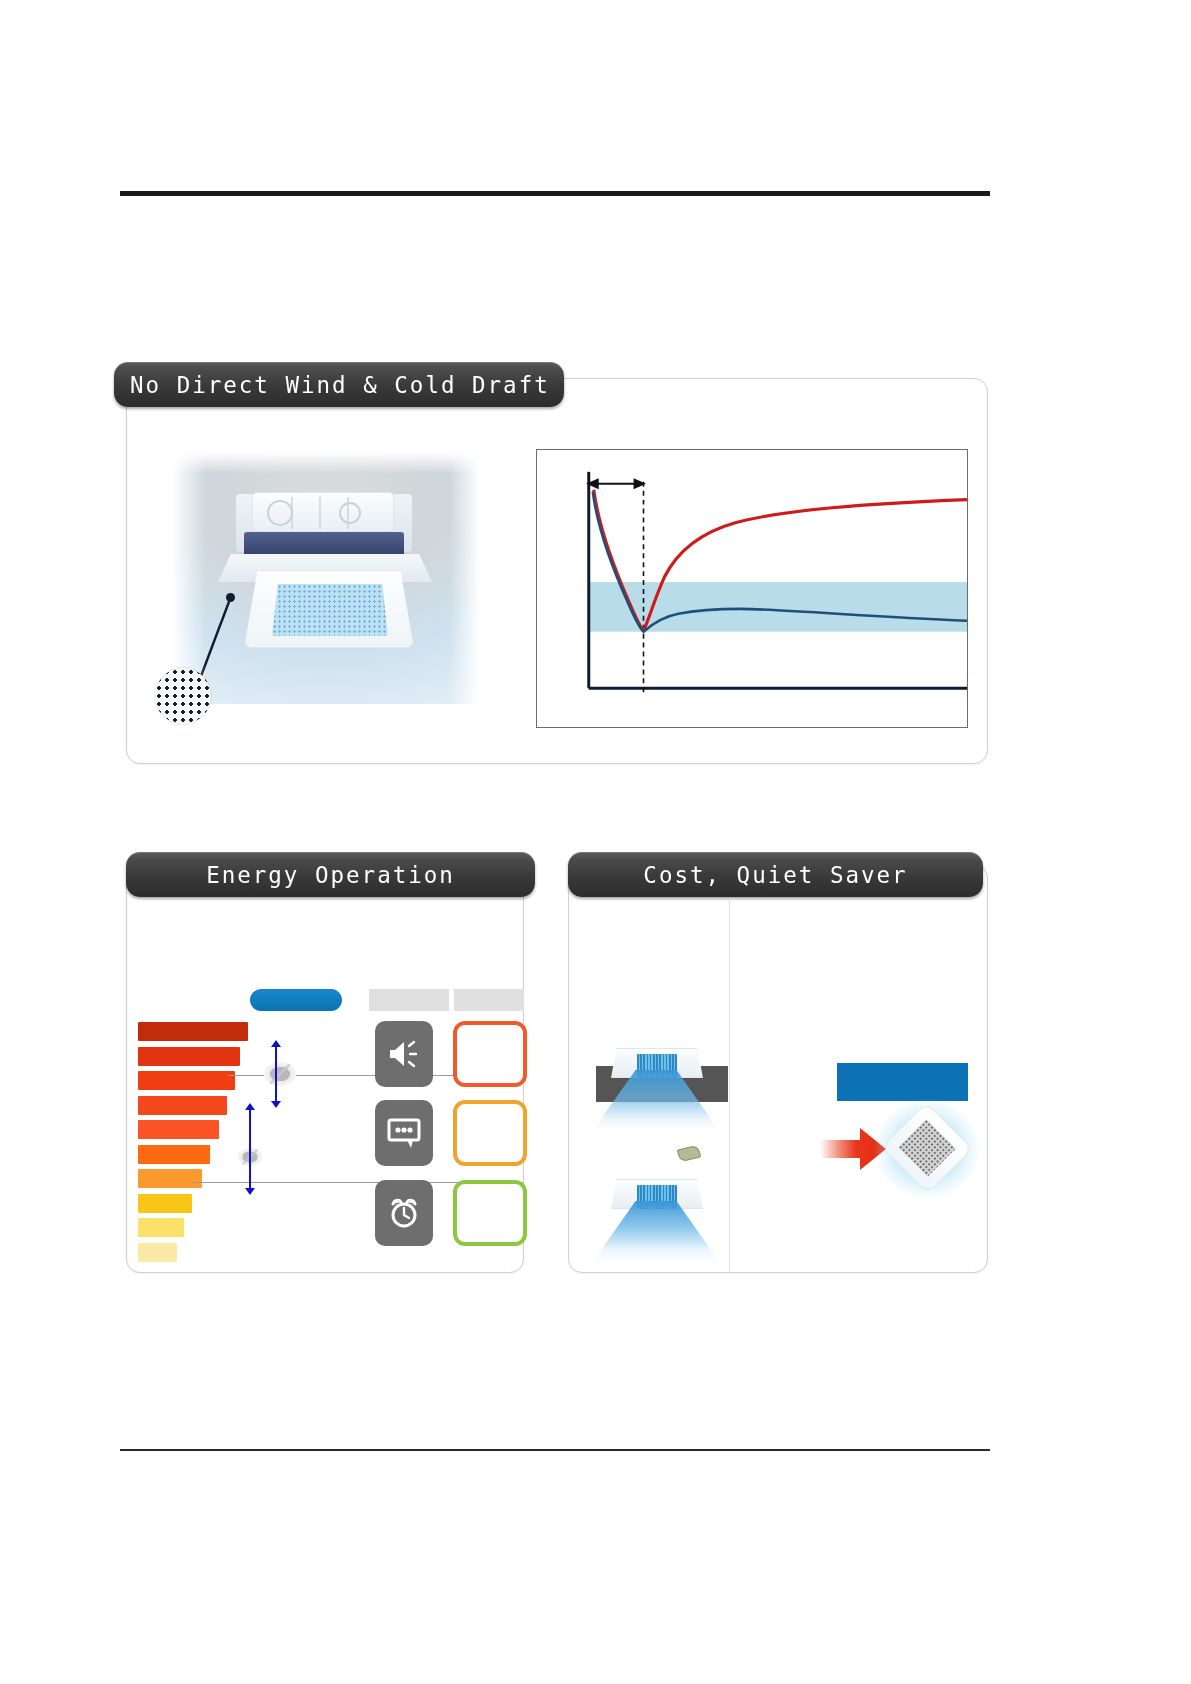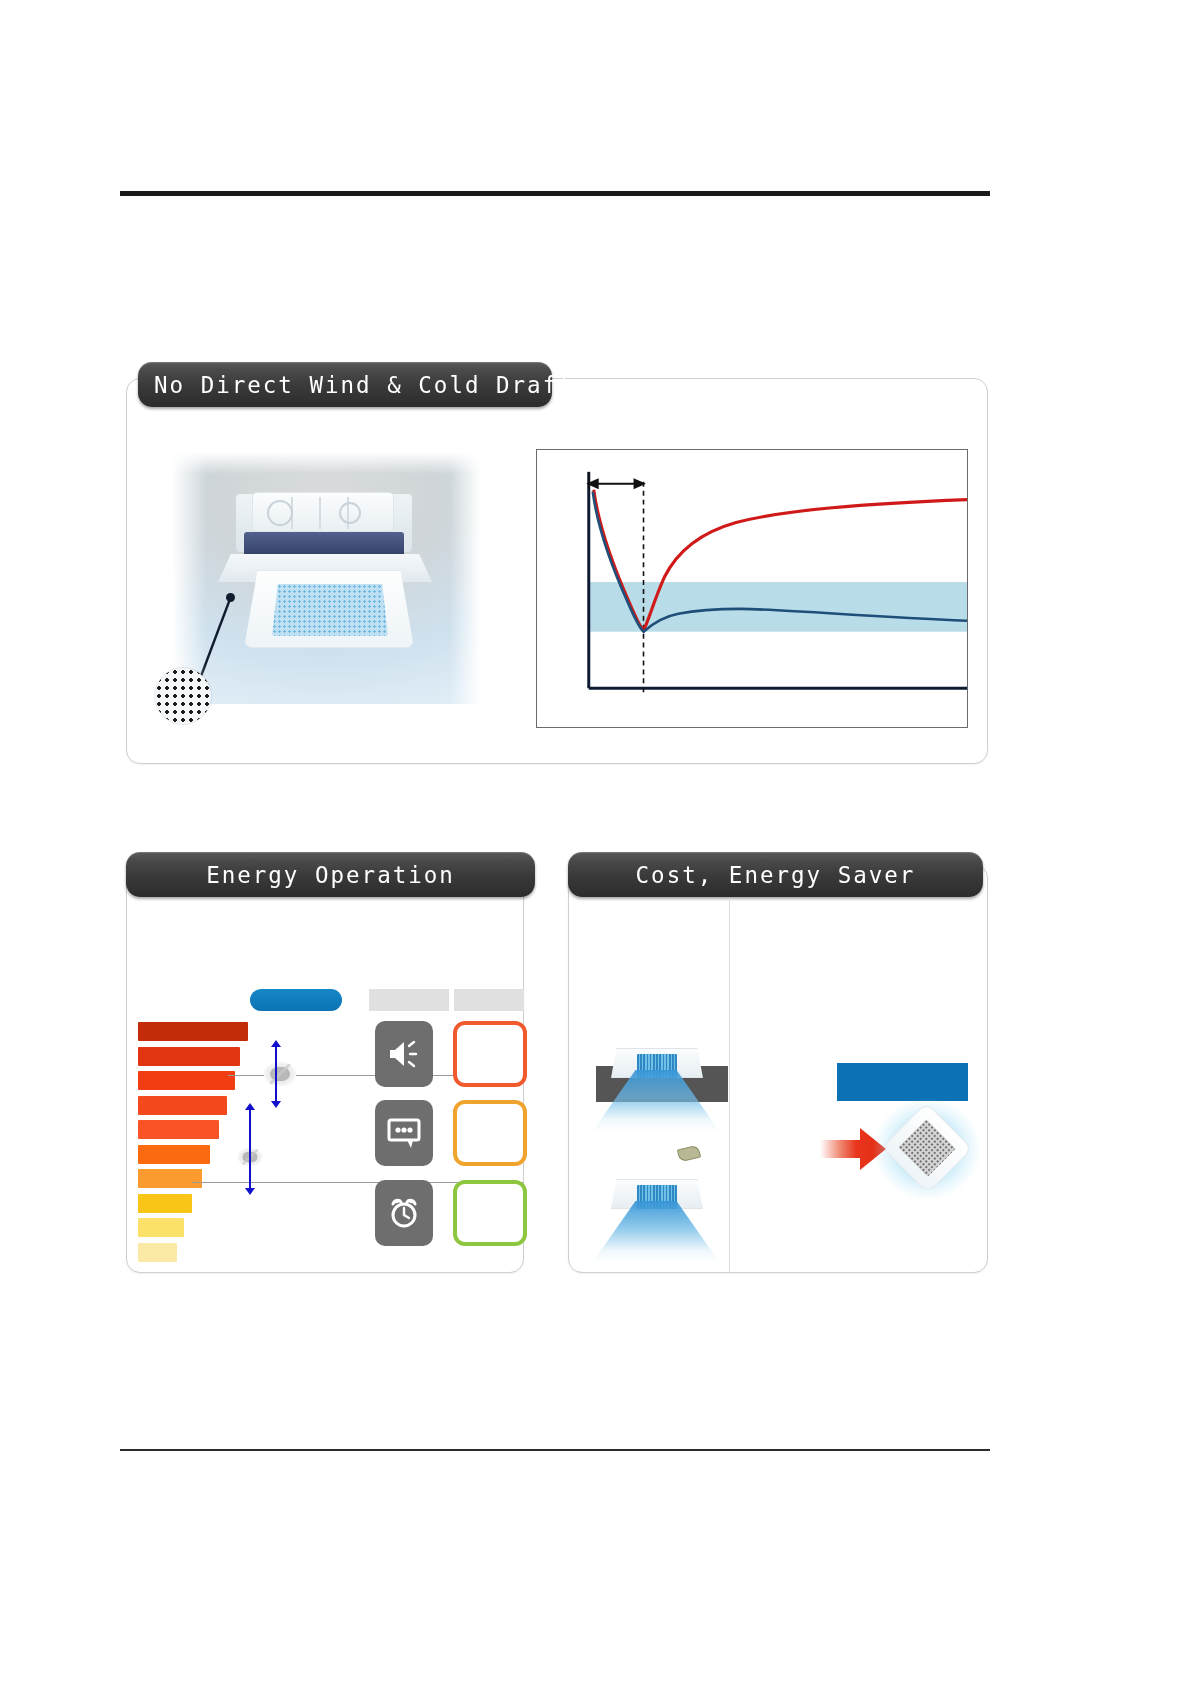--- a/index.html
+++ b/index.html
@@ -43,21 +43,21 @@
     letter-spacing:2px;
     display:flex;
     align-items:center;
     white-space:nowrap;
   }
   .pill.left-text{ padding-left:16px; }
   .pill.center-text{ justify-content:center; }
 
   
   #panel1{ left:126px; top:378px; width:862px; height:386px; }
-  #pill1{ left:138px; top:362px; width:414px; }
+  #pill1{ left:114px; top:362px; width:450px; }
 
   .p1-photo{
     position:absolute; left:172px; top:452px; width:308px; height:252px;
     background:
       radial-gradient(120% 100% at 50% 18%, #d9dcdd 0%, #cfd5d8 30%, #cfe1ee 62%, #e8f3fb 100%);
     overflow:hidden;
   }
   .p1-photo .fade-l{
     position:absolute; left:0; top:0; width:34px; height:100%;
     background:linear-gradient(to right,#ffffff,rgba(255,255,255,0));
@@ -379,21 +379,21 @@
     <circle cx="18" cy="19" r="11" fill="none" stroke="#ffffff" stroke-width="3"></circle>
     <path d="M7 8c1-4 6-5 8-2M29 8c-1-4-6-5-8-2" fill="#ffffff" stroke="#ffffff" stroke-width="3" stroke-linecap="round"></path>
     <line x1="18" y1="19" x2="18" y2="12" stroke="#ffffff" stroke-width="2.4" stroke-linecap="round"></line>
     <line x1="18" y1="19" x2="23" y2="22" stroke="#ffffff" stroke-width="2.4" stroke-linecap="round"></line>
   </svg>
 </div>
 <div class="out-box" style="left:453px; top:1180px; border-color:#8dc63f;"></div>
 
 <div class="panel" id="panel3"></div>
 <div class="pill center-text" id="pill3">
-  <span>Cost, Energy Saver</span>
+  <span>Cost, Quiet Saver</span>
 </div>
 
 <div class="inner-divider" style="left:729px; top:898px; width:1px; height:375px;"></div>
 
 <div class="tag-dark"></div>
 <div class="tag-blue"></div>
 
 <div class="cass-small" style="left:611px; top:1048px;">
   <div class="frame"></div>
     <div class="inner"></div>

